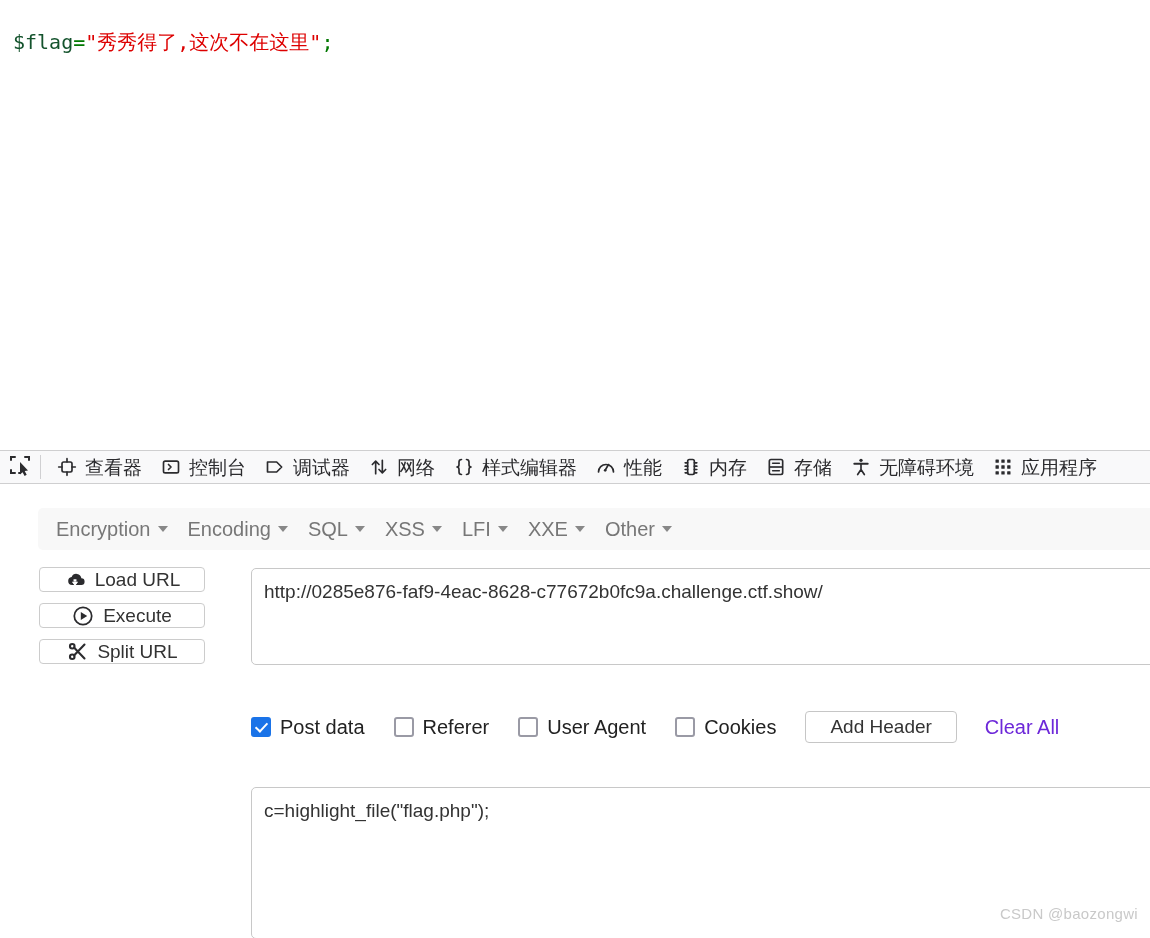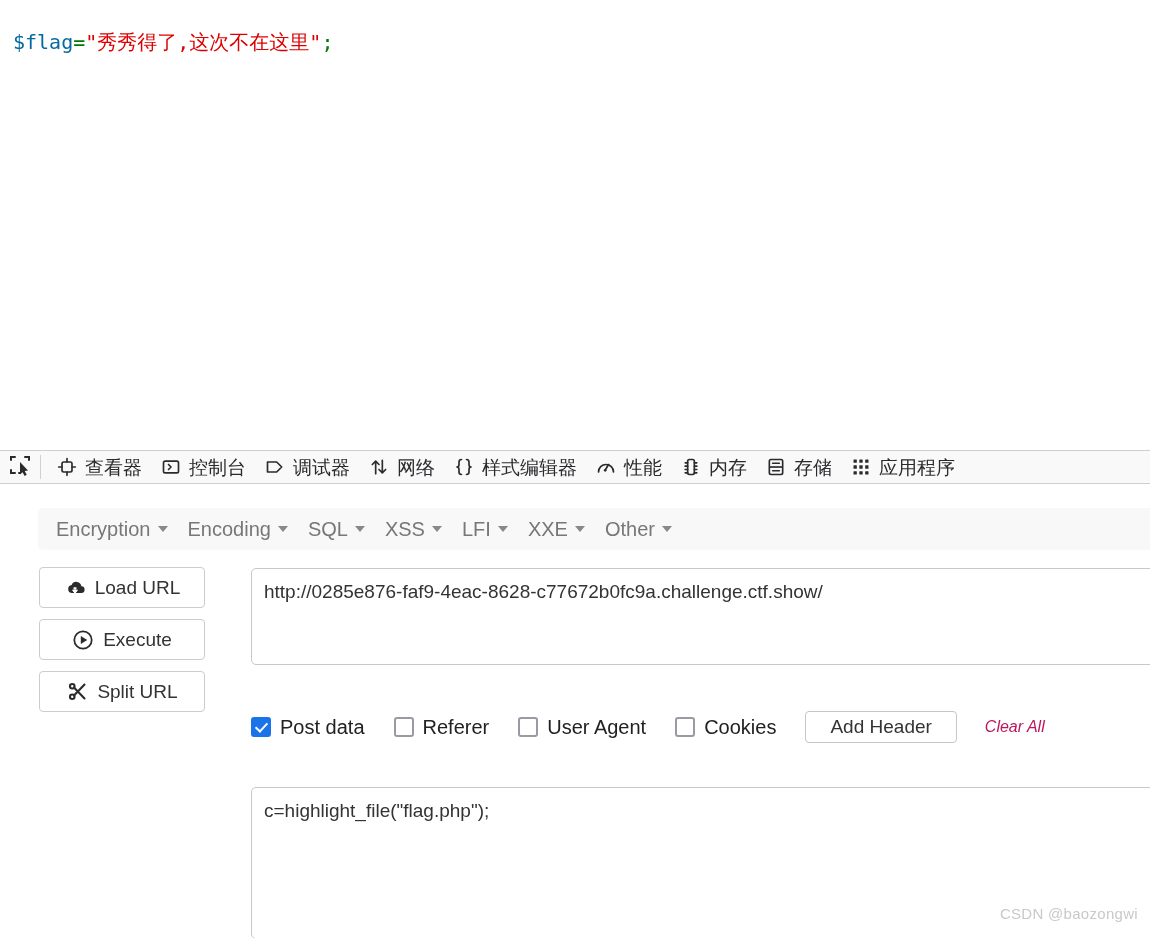--- a/index.html
+++ b/index.html
@@ -27,21 +27,21 @@
   }
   .php-code {
     position: absolute;
     left: 13px;
     top: 29px;
     font-family: "DejaVu Sans Mono", "Liberation Mono", monospace;
     font-size: 20px;
     line-height: 1.35;
     white-space: pre;
   }
-  .tok-var   { color: #0369a1; }
+  .tok-var   { color: #14532d; }
   .tok-op    { color: #007700; }
   .tok-str   { color: #DD0000; }
 
   
   #devtools-toolbar {
     position: absolute;
     left: 0;
     top: 450px;
     width: 1150px;
     height: 34px;
@@ -133,21 +133,21 @@
 
   #hb-buttons {
     position: absolute;
     left: 23px;
     top: 67px;
     width: 166px;
   }
   .hb-btn {
     box-sizing: border-box;
     width: 166px;
-    height: 41px;
+    height: 25px;
     margin-bottom: 11px;
     background: #ffffff;
     border: 1px solid #cccccc;
     border-radius: 4px;
     display: flex;
     align-items: center;
     justify-content: center;
     gap: 9px;
     font-size: 19px;
     color: #333333;
@@ -239,25 +239,24 @@
     border: 1px solid #c6c6c6;
     border-radius: 4px;
     font-size: 19px;
     color: #333333;
     display: flex;
     align-items: center;
     cursor: pointer;
     margin-right: 28px;
   }
   #hb-clearall {
-    font-size: 16px;
-    color: #be185d;
+    font-size: 20px;
+    color: #6d28d9;
     cursor: pointer;
     text-decoration: none;
-    font-style: italic;
   }
 
   #watermark {
     position: absolute;
     right: 12px;
     bottom: 16px;
     font-size: 15px;
     color: #c9c9c9;
     font-family: "Liberation Sans", sans-serif;
     letter-spacing: 0.3px;
@@ -356,20 +355,30 @@
     <span class="dt-icon">
       <svg width="20" height="20" viewBox="0 0 24 24" fill="none" stroke="#2b2b2e" stroke-width="2" stroke-linejoin="round">
         <rect x="4" y="3" width="16" height="18" rx="2"></rect>
         <path d="M4 12h16"></path>
         <path d="M8 7.5h8M8 16.5h8" stroke-linecap="round"></path>
       </svg>
     </span>
     <span class="dt-label">存储</span>
   </div>
 
+  <div class="dt-tab">
+    <span class="dt-icon">
+      <svg width="20" height="20" viewBox="0 0 24 24" fill="#2b2b2e" stroke="#2b2b2e" stroke-width="2" stroke-linecap="round">
+        <circle cx="12" cy="4" r="2" stroke="none"></circle>
+        <path d="M4 8h16" stroke-width="2.5"></path>
+        <path d="M12 8v7M12 15l-4 6M12 15l4 6" fill="none"></path>
+      </svg>
+    </span>
+    <span class="dt-label">无障碍环境</span>
+  </div>
 
   <div class="dt-tab">
     <span class="dt-icon">
       <svg width="20" height="20" viewBox="0 0 24 24" fill="#2b2b2e">
         <rect x="3" y="3" width="4" height="4" rx="0.6"></rect>
           <rect x="10" y="3" width="4" height="4" rx="0.6"></rect>
           <rect x="17" y="3" width="4" height="4" rx="0.6"></rect>
         <rect x="3" y="10" width="4" height="4" rx="0.6"></rect>
           <rect x="10" y="10" width="4" height="4" rx="0.6"></rect>
           <rect x="17" y="10" width="4" height="4" rx="0.6"></rect>

